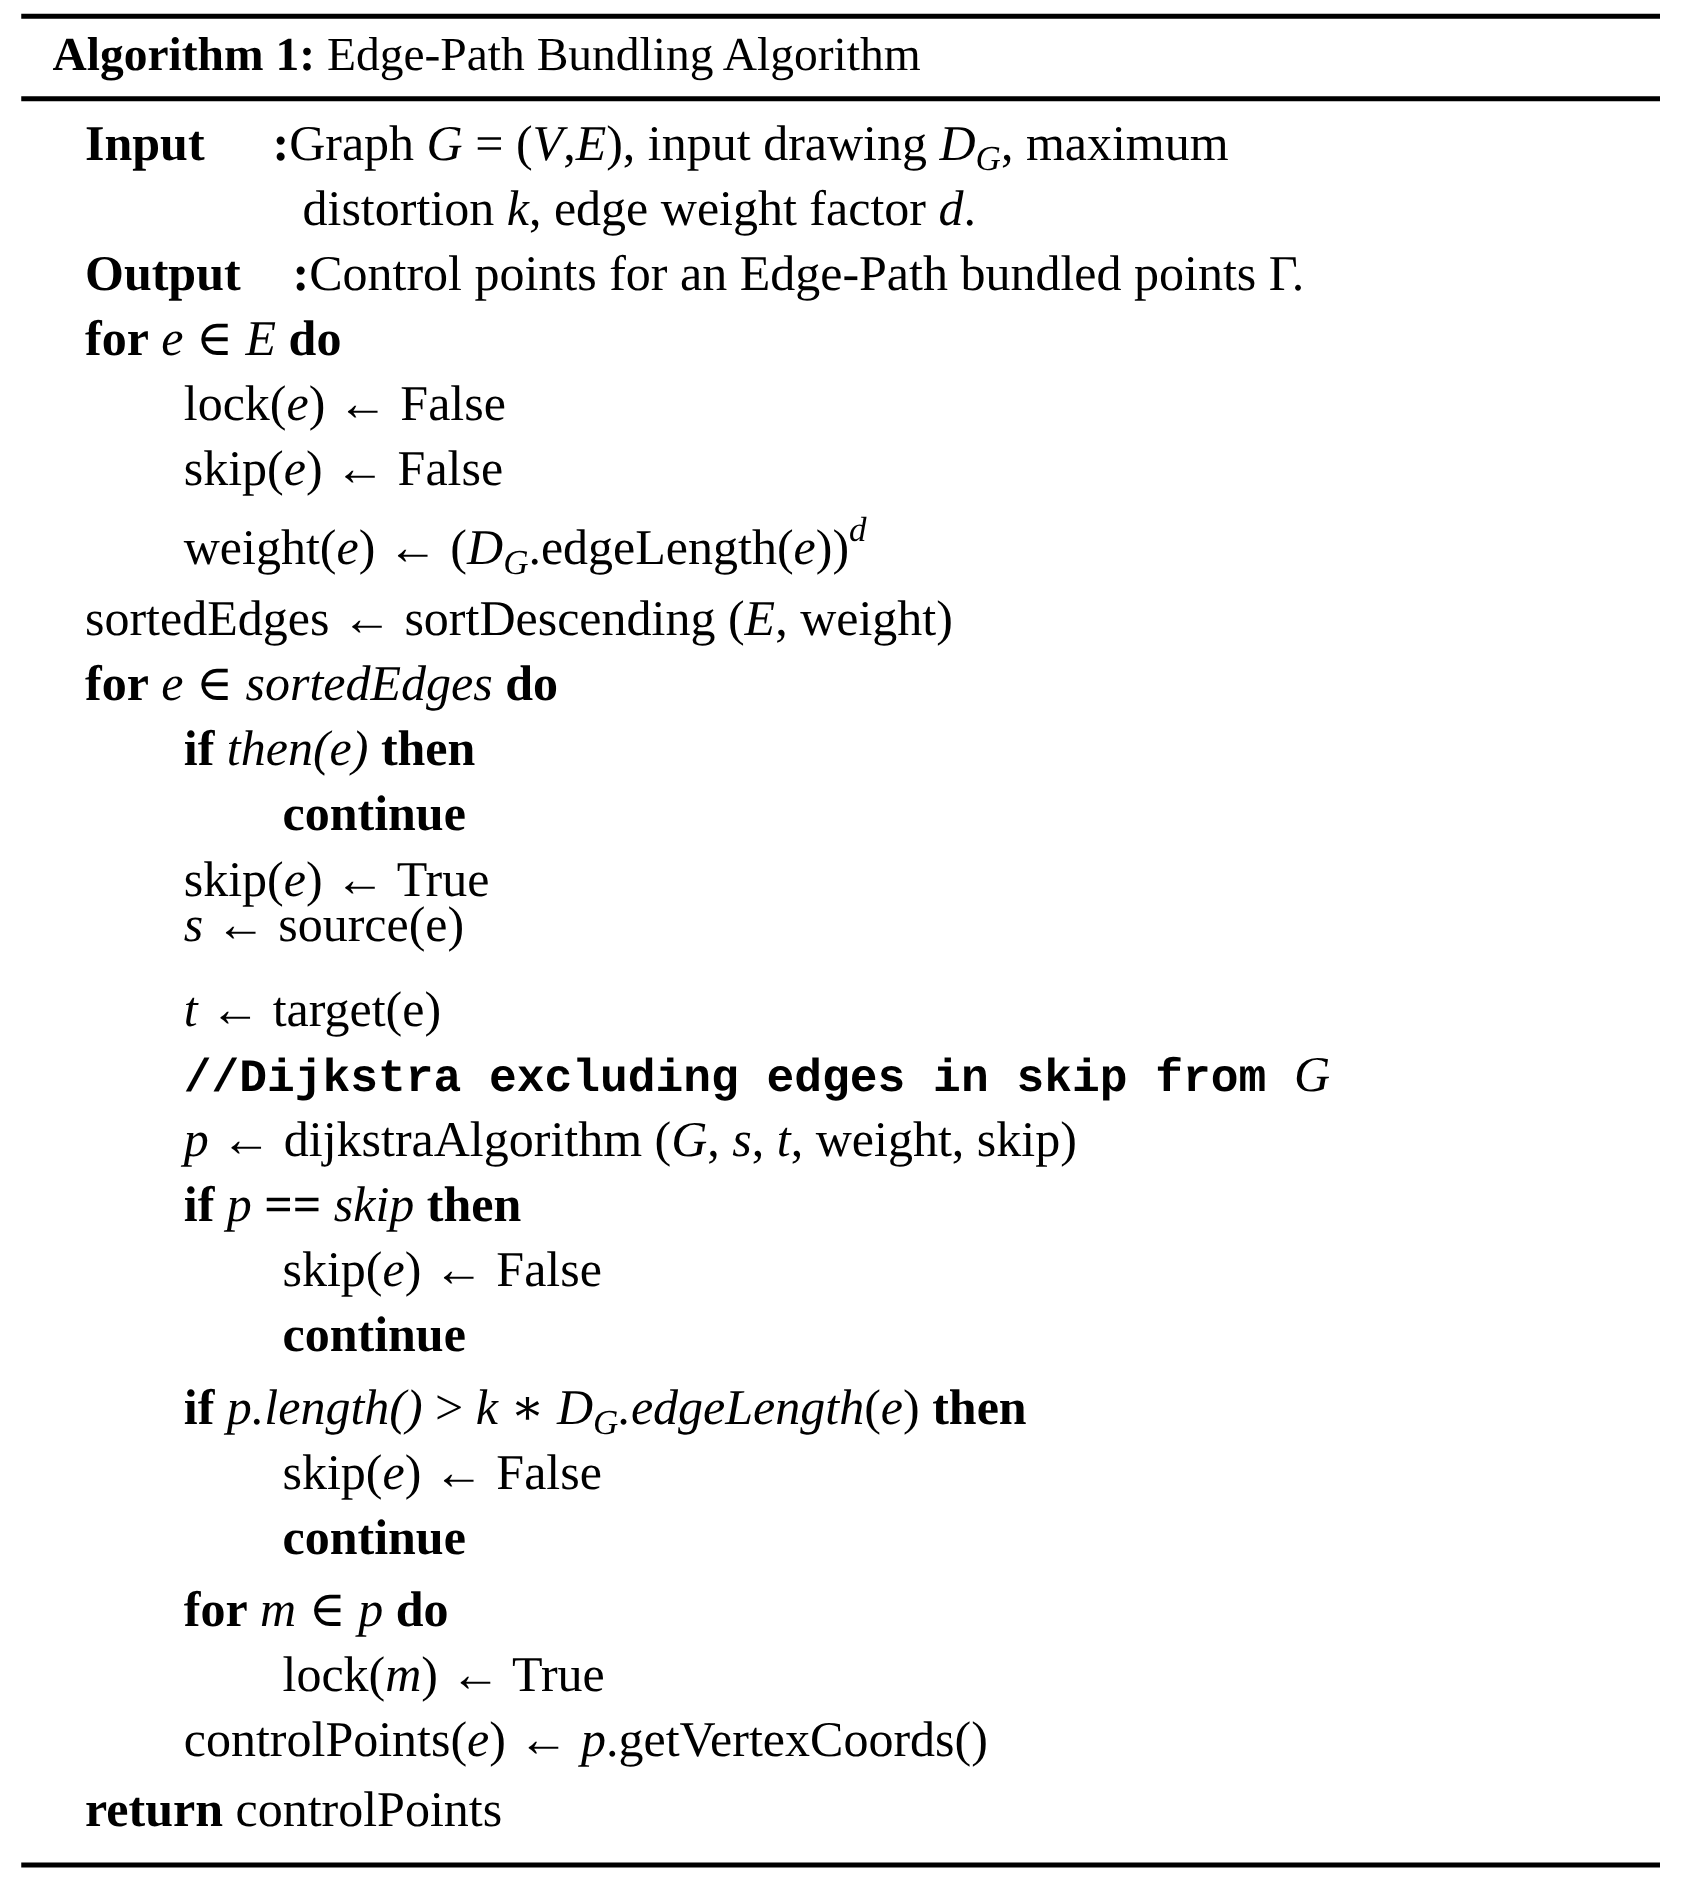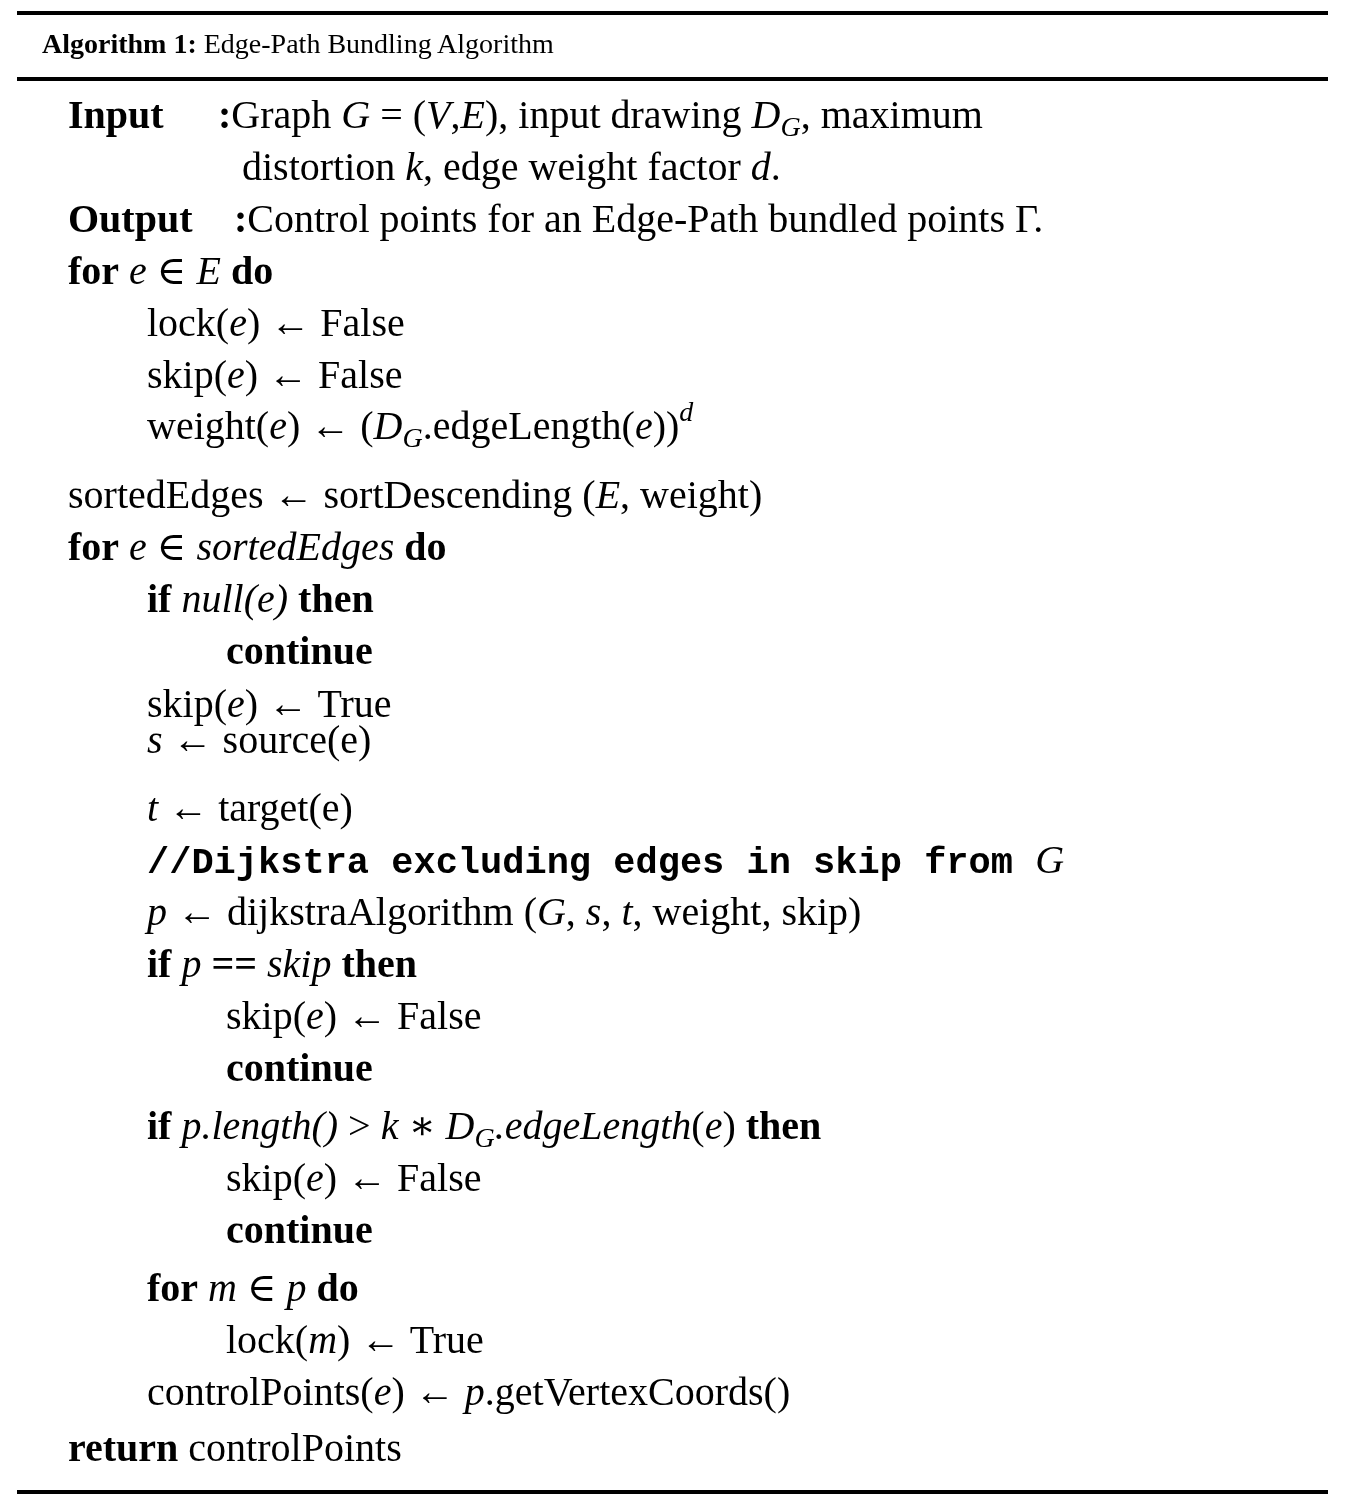--- a/index.html
+++ b/index.html
@@ -2,21 +2,21 @@
 <html><head>
 <meta charset="utf-8">
 <style>
   html, body { margin: 0; padding: 0; background: #ffffff; }
   body { width: 1348px; height: 1510px; position: relative; overflow: hidden;
          font-family: "Liberation Serif", "DejaVu Serif", serif; color: #000; }
   .rule { position: absolute; left: 17px; width: 1311px; background: #000; }
   .rule-top { top: 11px; height: 4px; }
   .rule-mid { top: 77px; height: 4px; }
   .rule-bot { top: 1490px; height: 4px; }
-  .caption { position: absolute; left: 42px; top: 18px; font-size: 28px; line-height: 52px; white-space: nowrap; }
+  .caption { position: absolute; left: 42px; top: 18px; font-size: 38px; line-height: 52px; white-space: nowrap; }
   .b { font-weight: bold; }
   .mono { font-family: "Liberation Mono", "DejaVu Sans Mono", monospace; font-size: 37px; font-weight: bold; }
   .line { position: absolute; font-size: 40px; line-height: 52px; white-space: nowrap; }
   sub { font-size: 28px; vertical-align: -8px; line-height: 0; }
   sup { font-size: 28px; vertical-align: 18px; line-height: 0; }
   .lbl { display: inline-block; }
 </style>
 </head>
 <body>
 
@@ -32,24 +32,24 @@
 </div>
 <div class="line" style="left:242px; top:141px;">distortion <i>k</i>, edge weight factor <i>d</i>.</div>
 
 <div class="line" style="left:68px; top:193px;">
   <span class="b lbl" style="width:166px;">Output</span><span class="b">:</span><span>Control points for an Edge-Path bundled points Γ.</span>
 </div>
 
 <div class="line" style="left:68px; top:245px;"><b>for</b> <i>e</i><span> ∈ </span><i>E</i> <b>do</b></div>
 <div class="line" style="left:147px; top:297px;">lock(<i>e</i>)<span> ← </span><span>False</span></div>
 <div class="line" style="left:147px; top:349px;">skip(<i>e</i>)<span> ← </span><span>False</span></div>
-<div class="line" style="left:147px; top:400px;">weight(<i>e</i>)<span> ← </span>(<i>D</i><sub><i>G</i></sub>.edgeLength(<i>e</i>))<sup><i>d</i></sup></div>
+<div class="line" style="left:147px; top:412px;">weight(<i>e</i>)<span> ← </span>(<i>D</i><sub><i>G</i></sub>.edgeLength(<i>e</i>))<sup><i>d</i></sup></div>
 <div class="line" style="left:68px; top:469px;">sortedEdges<span> ← </span>sortDescending (<i>E</i>, weight)</div>
 <div class="line" style="left:68px; top:521px;"><b>for</b> <i>e</i><span> ∈ </span><i>sortedEdges</i> <b>do</b></div>
-<div class="line" style="left:147px; top:573px;"><b>if</b> <i>null(e)</i> <b>then</b></div>
+<div class="line" style="left:147px; top:573px;"><b>if</b> <i>then(e)</i> <b>then</b></div>
 <div class="line b" style="left:226px; top:625px;">continue</div>
 <div class="line" style="left:147px; top:678px;">skip(<i>e</i>)<span> ← </span><span>True</span></div>
 <div class="line" style="left:147px; top:714px;"><i>s</i><span> ← </span>source(e)</div>
 <div class="line" style="left:147px; top:782px;"><i>t</i><span> ← </span>target(e)</div>
 <div class="line" style="left:147px; top:834px;"><span class="mono">//Dijkstra excluding edges in skip from </span><i>G</i></div>
 <div class="line" style="left:147px; top:886px;"><i>p</i><span> ← </span>dijkstraAlgorithm (<i>G</i>, <i>s</i>, <i>t</i>, weight, skip)</div>
 <div class="line" style="left:147px; top:938px;"><b>if</b> <i>p</i> <b>==</b> <i>skip</i> <b>then</b></div>
 <div class="line" style="left:226px; top:990px;">skip(<i>e</i>)<span> ← </span><span>False</span></div>
 <div class="line b" style="left:226px; top:1042px;">continue</div>
 <div class="line" style="left:147px; top:1100px;"><b>if</b> <i>p.length()</i> &gt; <i>k</i> ∗ <i>D</i><sub><i>G</i></sub><i>.edgeLength</i>(<i>e</i>) <b>then</b></div>

